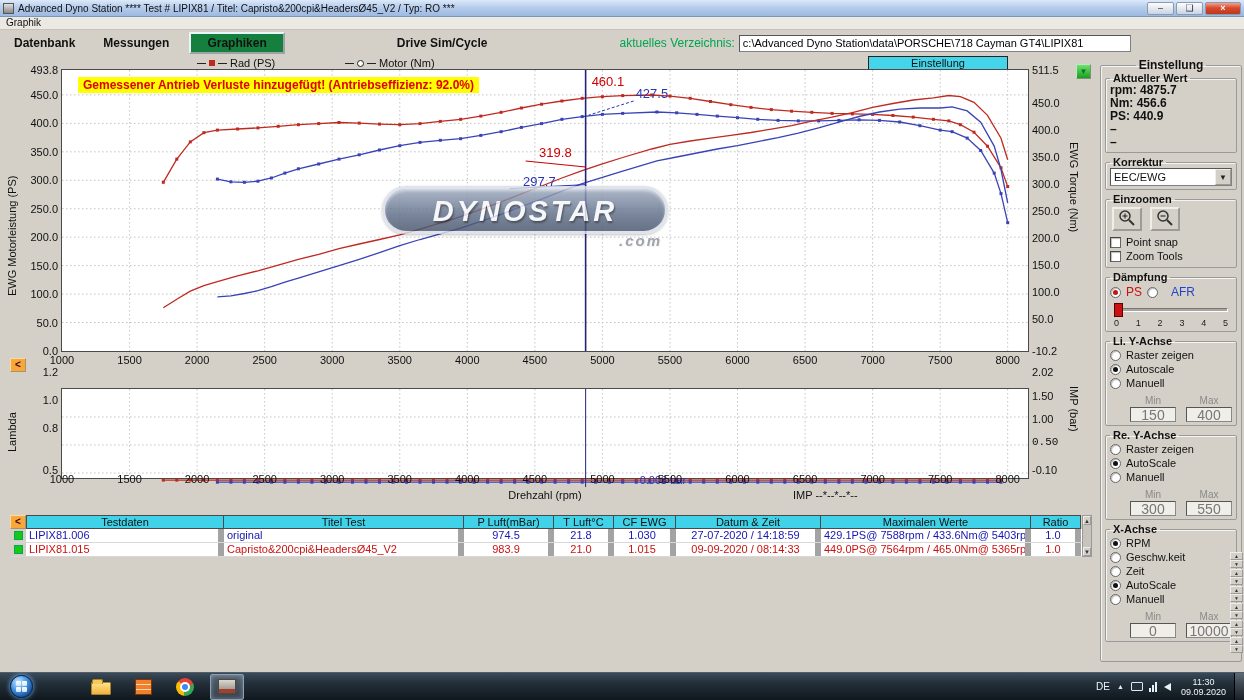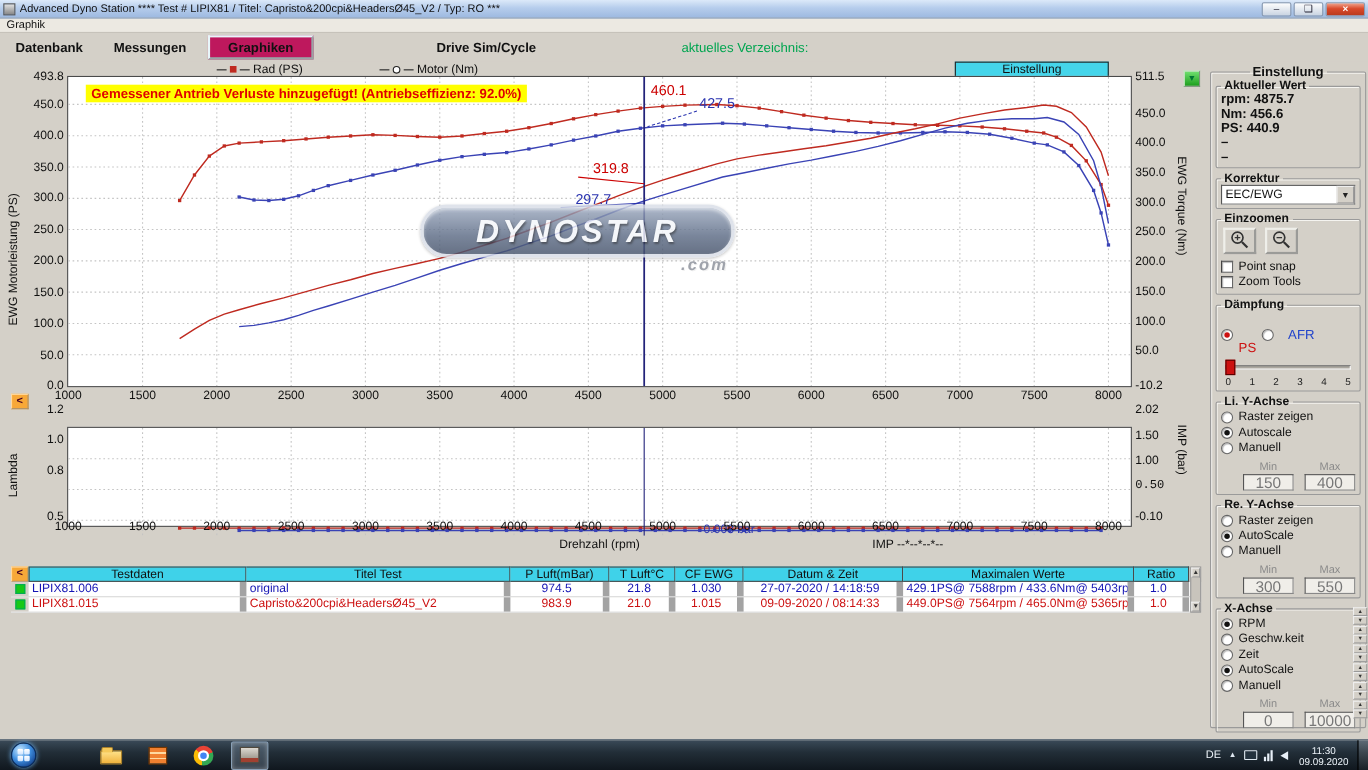--- a/index.html
+++ b/index.html
@@ -8,21 +8,21 @@
   
   .titlebar{position:absolute;top:0;left:0;right:0;height:17px;background:linear-gradient(#dce9f9,#b6cdec 45%,#9db9e0);border-bottom:1px solid #7a96b8;display:flex;align-items:center;padding:0 3px;}
   .appicon{width:11px;height:11px;background:linear-gradient(#e0e0e0,#888);border:1px solid #555;margin-right:4px;}
   .titlebar .title{flex:1;font-size:10px;white-space:nowrap;overflow:hidden;color:#101010;}
   .winbtn{width:27px;height:13px;margin-left:2px;border:1px solid #7e8fa0;border:1px solid #8a9ab0;border-radius:2px;font-size:9px;line-height:11px;text-align:center;background:linear-gradient(#fdfdfd,#c9d4e2);color:#223;}
   .winbtn.close{width:36px;background:linear-gradient(#f0a38c,#d94a2b 45%,#b93a1e);color:#fff;font-weight:bold;}
   .menubar{position:absolute;top:17px;left:0;right:0;height:13px;background:#ece9e2;border-bottom:1px solid #c6c2ba;font-size:10px;padding-left:6px;line-height:12px;}
   
   .toolbar{position:absolute;top:30px;left:0;right:0;height:26px;display:flex;align-items:center;background:#d4d0c8;}
   .tlabel{font-size:12px;font-weight:bold;padding:0 14px;}
-  .tbtn-cyan{font-size:12px;font-weight:bold;background:#be185d;border:2px outset #e8f6fa;padding:2px 16px;margin:0 6px;}
+  .tbtn-cyan{font-size:12px;font-weight:bold;background:#15803d;border:2px outset #e8f6fa;padding:2px 16px;margin:0 6px;}
   .dirlabel{font-size:12px;color:#00a550;margin-left:118px;white-space:nowrap;}
   .dirpath{width:392px;height:17px;margin-left:4px;border:1px solid #808080;border-top-color:#555;border-left-color:#555;background:#fff;font-size:11px;font-family:"Liberation Sans",sans-serif;padding:0 3px;}
   
   .lg{position:absolute;top:57px;display:flex;align-items:center;font-size:11px;gap:3px;}
   .lg-dash{width:9px;height:0;border-top:1px solid #222;}
   .lg-sq{width:6px;height:6px;background:#bf2a20;}
   .lg-ci{width:7px;height:7px;border:1px solid #222;border-radius:50%;background:#fff;}
   .btn-einstellung{position:absolute;top:56px;left:868px;width:140px;height:15px;background:#45d5ea;border:1px solid #222;font-size:11px;text-align:center;line-height:13px;}
   .btn-green{position:absolute;top:64px;left:1076px;width:15px;height:15px;background:linear-gradient(#6fe06f,#1d9e1d);border:1px outset #bfe8bf;font-size:8px;line-height:13px;text-align:center;color:#073;}
   
@@ -61,21 +61,21 @@
   .combo{display:flex;height:18px;border:1px solid #808080;border-top-color:#555;border-left-color:#555;background:#fff;align-items:center;}
   .combo-txt{flex:1;padding-left:3px;font-size:11px;}
   .combo-arr{width:16px;height:16px;background:#d4d0c8;border:1px outset #eee;font-size:8px;text-align:center;line-height:15px;color:#222;}
   .zrow{display:flex;gap:8px;justify-content:flex-start;padding:2px 2px 3px;}
   .zbtn{width:30px;height:24px;background:#d4d0c8;border:2px outset #efefea;}
   .row{display:flex;align-items:center;gap:5px;margin:2px 0;white-space:nowrap;}
   .chk{width:11px;height:11px;background:#fff;border:1px solid #666;border-top-color:#444;border-left-color:#444;box-shadow:inset 1px 1px 1px #bbb;flex:none;}
   .radio{width:11px;height:11px;border-radius:50%;background:#fff;border:1px solid #666;box-shadow:inset 1px 1px 1px #bbb;flex:none;position:relative;}
   .radio.sel::after{content:'';position:absolute;left:2px;top:2px;width:5px;height:5px;border-radius:50%;background:#111;}
   .radio.sel.red::after{background:#cc1111;}
-  .lab-ps{color:#cc1111;font-size:12px;margin-top:24px;}
+  .lab-ps{color:#cc1111;font-size:12px;}
   .lab-afr{color:#2244cc;font-size:12px;margin-left:8px;}
   .slider{position:relative;height:16px;margin:3px 4px 0;}
   .slider .track{position:absolute;left:0;right:0;top:6px;height:4px;background:#aaa69e;border:1px solid #777;border-bottom-color:#fff;border-right-color:#fff;}
   .slider .thumb{position:absolute;left:0;top:1px;width:9px;height:14px;background:#cc1111;border:1px solid #5a0000;}
   .ticks{display:flex;justify-content:space-between;font-size:9px;padding:0 4px;color:#222;}
   .mm{display:flex;gap:10px;justify-content:flex-end;margin-top:6px;}
   .mm .col{display:flex;flex-direction:column;align-items:center;gap:1px;}
   .mlab{font-size:10px;color:#8a8a8a;}
   .mfield{width:46px;height:15px;font-size:14px;color:#777;text-align:center;background:#f0eee9;border:1px solid #888;border-top-color:#555;border-left-color:#555;font-family:"Liberation Sans",sans-serif;}
   #spin-strip{position:absolute;left:1230px;top:552px;width:13px;}
@@ -119,20 +119,21 @@
 </div>
 <div class="menubar">
   <span>Graphik</span>
 </div>
 <div class="toolbar">
   <span class="tlabel">Datenbank</span>
   <span class="tlabel">Messungen</span>
   <span class="tbtn-cyan">Graphiken</span>
   <span class="tlabel dirsim" style="margin-left:92px;">Drive Sim/Cycle</span>
   <span class="dirlabel">aktuelles Verzeichnis:</span>
+  <input class="dirpath" readonly="" value="c:\Advanced Dyno Station\data\PORSCHE\718 Cayman GT4\LIPIX81" style="">
 </div>
 
 <div class="lg" style="left:197px;">
   <span class="lg-dash"></span>
   <span class="lg-sq"></span>
   <span class="lg-dash"></span>
   <span>Rad (PS)</span>
 </div>
 <div class="lg" style="left:345px;">
   <span class="lg-dash"></span>

